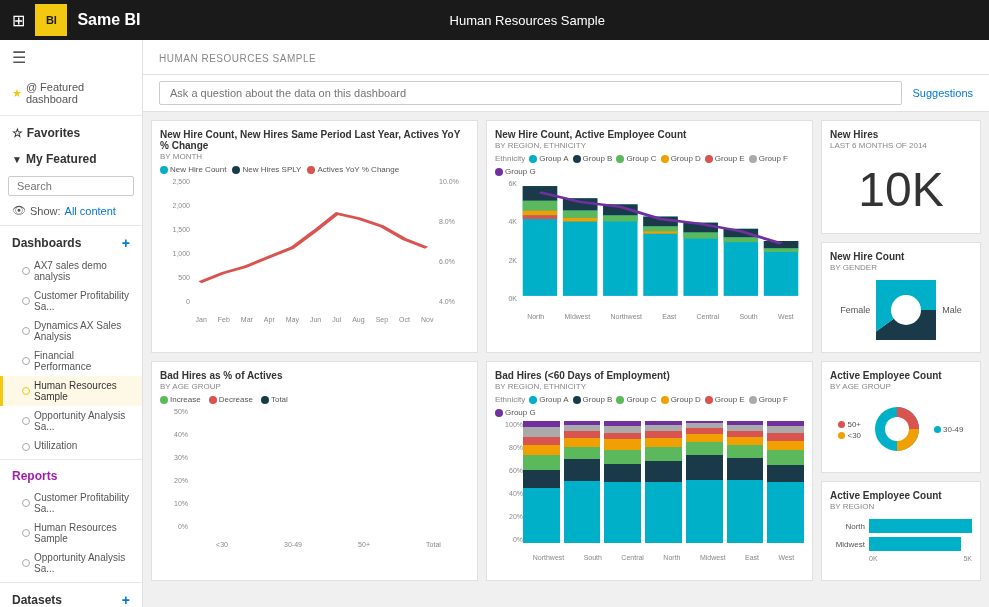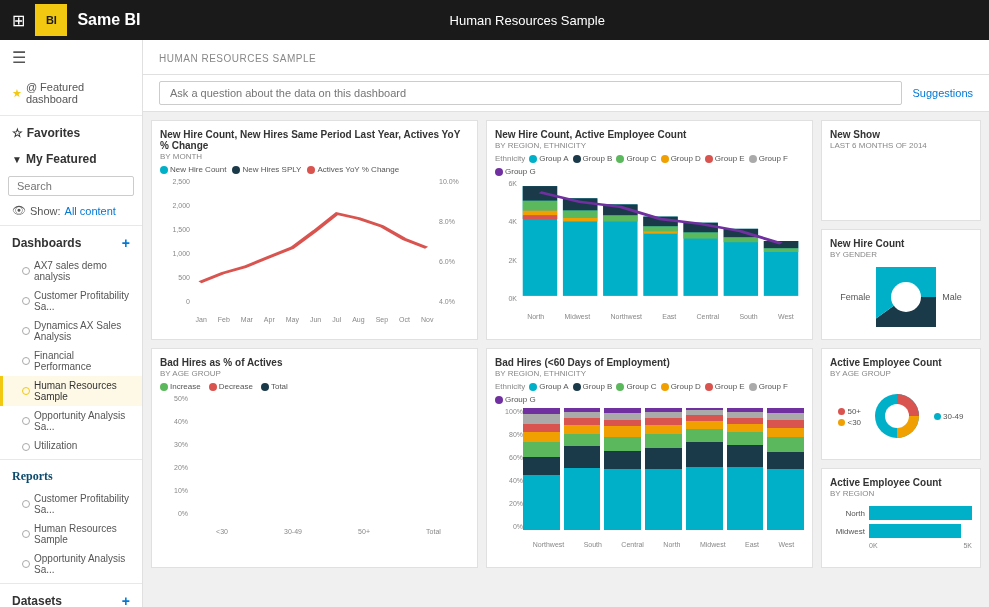--- a/index.html
+++ b/index.html
@@ -92,21 +92,21 @@
       <span class="sidebar-item-circle"></span>
       <span>Opportunity Analysis Sa...</span>
     </div>
     <div style="padding:4px 12px 4px 22px; font-size:10px; color:#555; cursor:pointer; display:flex; align-items:flex-end; gap:4px;">
       <span class="sidebar-item-circle"></span>
       <span>Utilization</span>
     </div>
 
     <div class="sidebar-divider"></div>
 
-    <div style="padding:5px 12px; font-size:12px; color:#0c4a6e; font-weight:600; cursor:pointer;font-family:Liberation Serif, serif;">
+    <div style="padding:5px 12px; font-size:12px; color:#a21caf; font-weight:600; cursor:pointer;">
       <span>Reports</span>
     </div>
     <div style="padding:4px 12px 4px 22px; font-size:10px; color:#555; cursor:pointer; display:flex; align-items:center; gap:4px;">
       <span class="sidebar-item-circle"></span>
       <span>Customer Profitability Sa...</span>
     </div>
     <div style="padding:4px 12px 4px 22px; font-size:10px; color:#555; cursor:pointer; display:flex; align-items:center; gap:4px;">
       <span class="sidebar-item-circle"></span>
       <span>Human Resources Sample</span>
     </div>
@@ -320,22 +320,23 @@
               <span style="font-size:7px; color:#888;">Central</span>
               <span style="font-size:7px; color:#888;">South</span>
               <span style="font-size:7px; color:#888;">West</span>
             </div>
           </div>
         </div>
 
         <div style="display:flex; flex-direction:column; gap:8px;">
 
           <div style="background:#fff; border:1px solid #e0e0e0; padding:8px; flex:1;">
-            <div style="font-size:10px; font-weight:600; color:#333; margin-bottom:1px;">New Show</div>
+            <div style="font-size:10px; font-weight:600; color:#333; margin-bottom:1px;">New Hires</div>
             <div style="font-size:8px; color:#888; text-transform:uppercase; margin-bottom:4px;">LAST 6 MONTHS OF 2014</div>
+            <div style="font-size:48px; font-weight:300; color:#333; text-align:center; padding:8px 0;">10K</div>
           </div>
 
           <div style="background:#fff; border:1px solid #e0e0e0; padding:8px; flex:1;">
             <div style="font-size:10px; font-weight:600; color:#333; margin-bottom:1px;">New Hire Count</div>
             <div style="font-size:8px; color:#888; text-transform:uppercase; margin-bottom:4px;">BY GENDER</div>
             <div style="display:flex; align-items:center; justify-content:center; gap:6px; padding:4px 0;">
               <span style="font-size:9px; color:#555;">Female</span>
               <svg width="60" height="60" viewBox="0 0 60 60">
                 <circle cx="30" cy="30" r="22" fill="none" stroke="#1a3a4a" stroke-width="44" stroke-dasharray="55 138.2" stroke-dashoffset="0"></circle>
                 <circle cx="30" cy="30" r="22" fill="none" stroke="#00b0c8" stroke-width="44" stroke-dasharray="83 110" stroke-dashoffset="-55"></circle>

